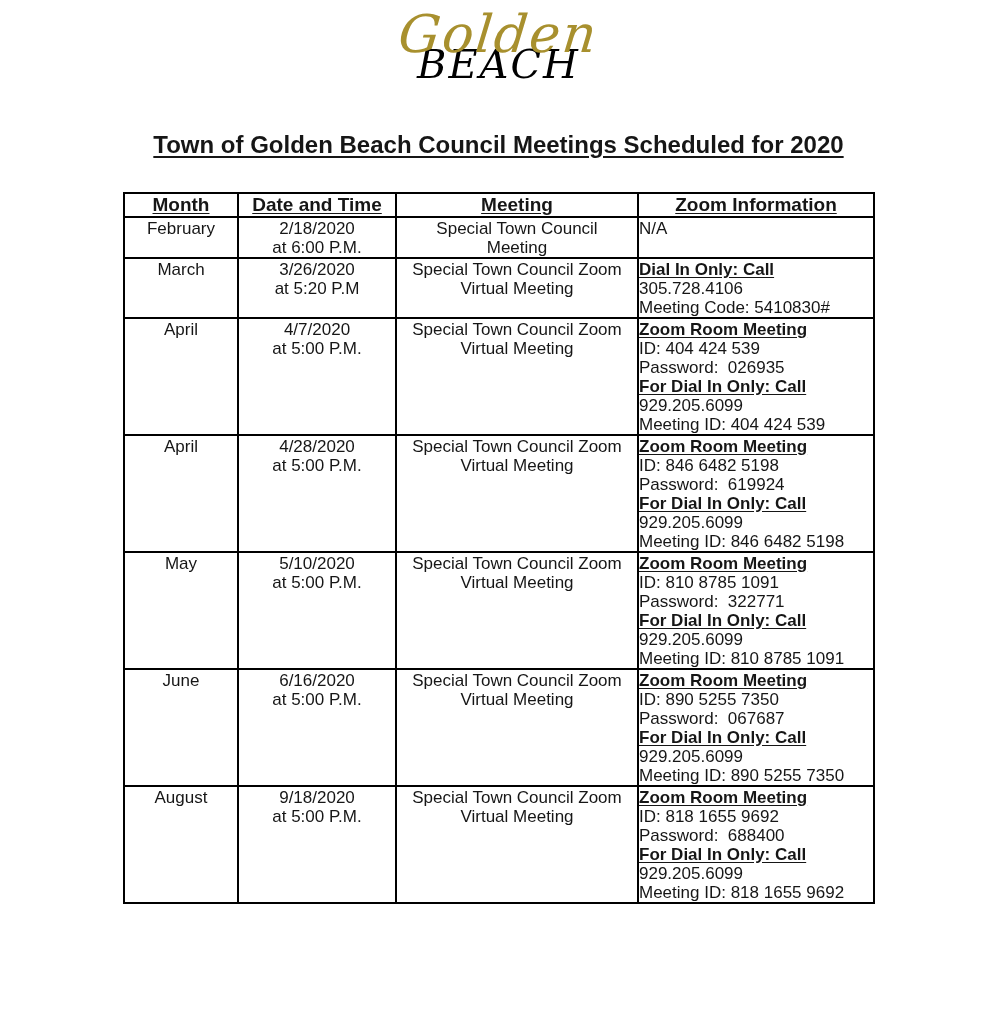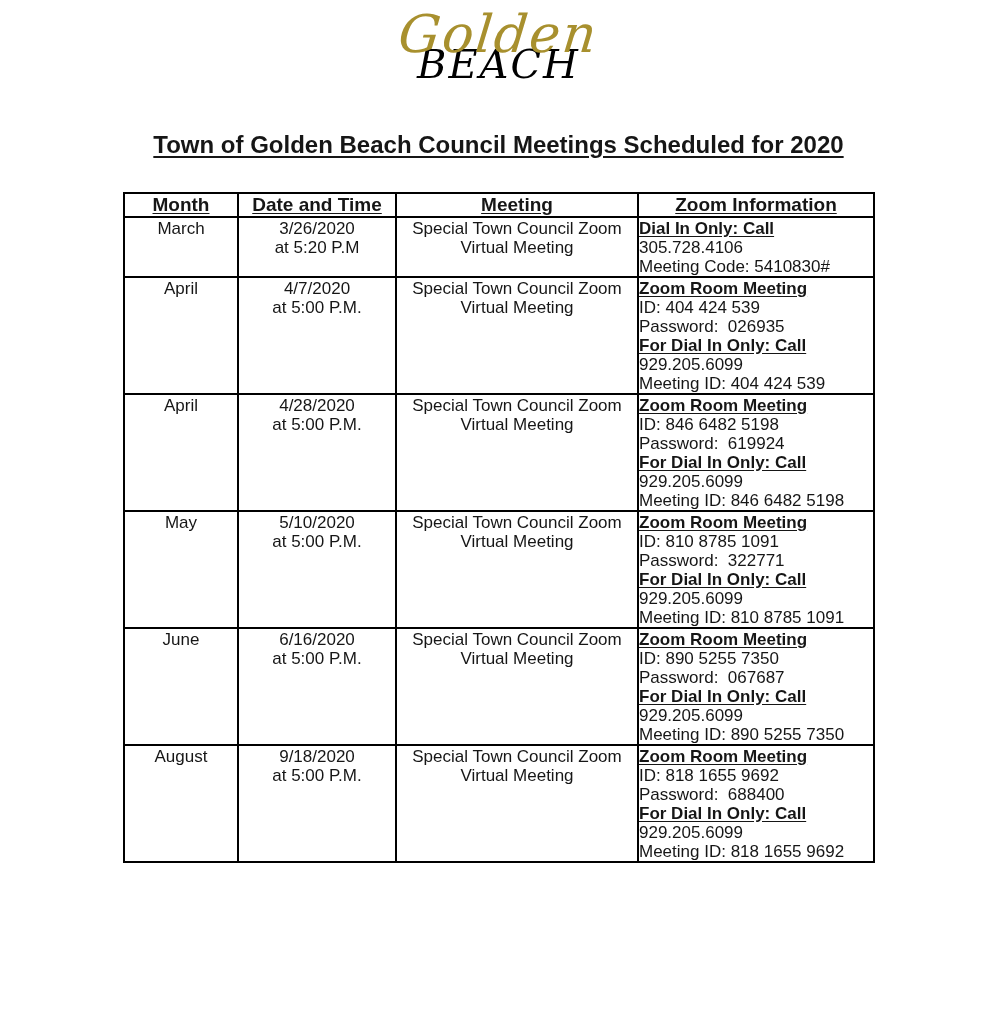--- a/index.html
+++ b/index.html
@@ -105,20 +105,34 @@
   <thead>
     <tr>
       <th>Month</th>
       <th>Date and Time</th>
       <th>Meeting</th>
       <th>Zoom Information</th>
     </tr>
   </thead>
   <tbody>
       <tr>
+        <td class="col-month">February</td>
+        <td class="col-date">
+          <div class="cell-line">2/18/2020</div>
+          <div class="cell-line">at 6:00 P.M.</div>
+        </td>
+        <td class="col-meeting">
+          <div class="cell-line">Special Town Council</div>
+          <div class="cell-line">Meeting</div>
+        </td>
+        <td class="col-zoom">
+          <div class="zoom-line">N/A</div>
+        </td>
+      </tr>
+      <tr>
         <td class="col-month">March</td>
         <td class="col-date">
           <div class="cell-line">3/26/2020</div>
           <div class="cell-line">at 5:20 P.M</div>
         </td>
         <td class="col-meeting">
           <div class="cell-line">Special Town Council Zoom</div>
           <div class="cell-line">Virtual Meeting</div>
         </td>
         <td class="col-zoom">

